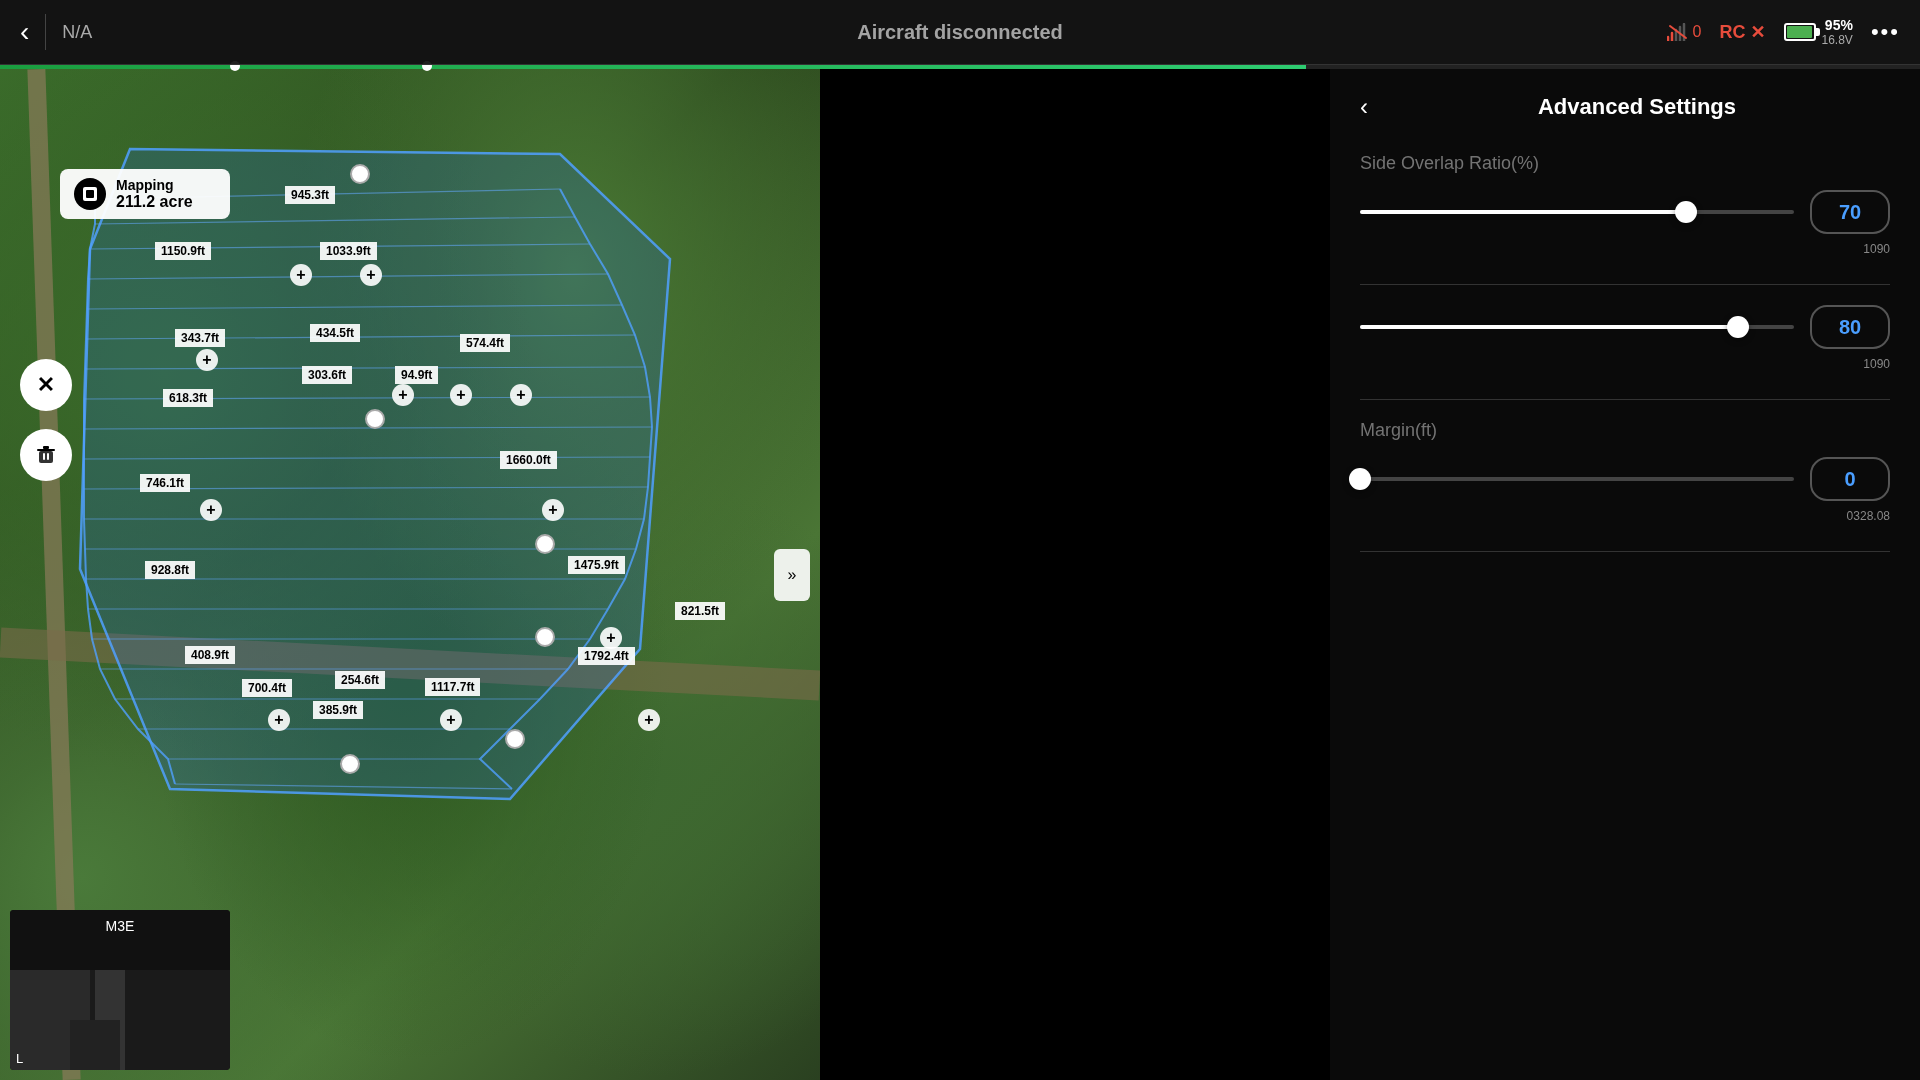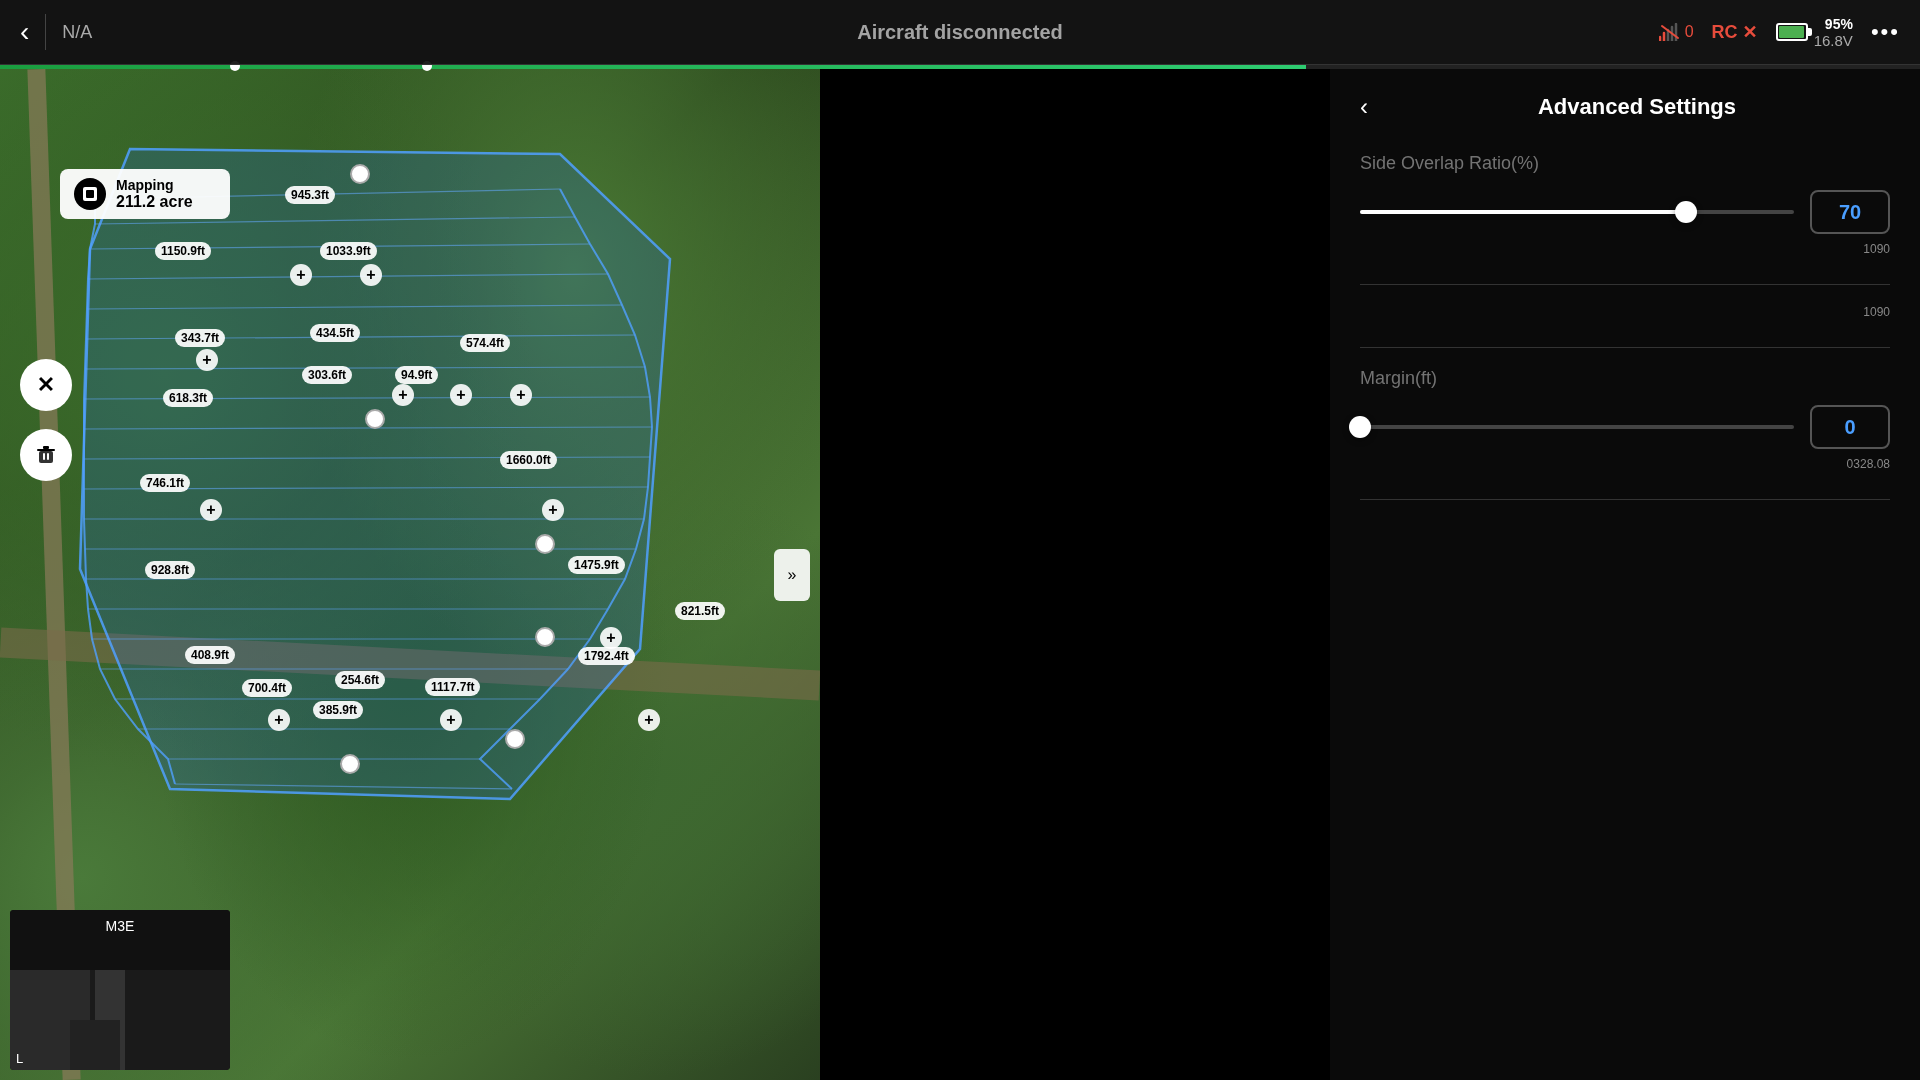--- a/index.html
+++ b/index.html
@@ -71,21 +71,21 @@
       display: flex;
       flex-direction: column;
       align-items: flex-end;
       font-size: 13px;
     }
     .battery-percent {
       font-size: 14px;
       font-weight: 600;
     }
     .battery-voltage {
-      font-size: 15px;
+      font-size: 12px;
       color: #aaa;
     }
     .battery-icon {
       width: 32px;
       height: 18px;
       border: 2px solid #fff;
       border-radius: 3px;
       position: relative;
       display: inline-block;
     }
@@ -221,21 +221,21 @@
     }
 
     
     .dist-label {
       position: absolute;
       background: rgba(255,255,255,0.92);
       color: #000;
       font-size: 12px;
       font-weight: 600;
       padding: 2px 6px;
-      border-radius: 9px;
+      border-radius: 0;
       white-space: nowrap;
     }
     .plus-marker {
       position: absolute;
       width: 22px;
       height: 22px;
       background: rgba(255,255,255,0.9);
       border-radius: 50%;
       display: flex;
       align-items: center;
@@ -415,21 +415,21 @@
       background: #fff;
       border-radius: 50%;
       box-shadow: 0 2px 6px rgba(0,0,0,0.4);
       cursor: grab;
     }
 
     .slider-value-box {
       width: 80px;
       height: 44px;
       border: 2px solid #555;
-      border-radius: 8px;
+      border-radius: 17px;
       display: flex;
       align-items: center;
       justify-content: center;
       font-size: 20px;
       font-weight: 700;
       color: #4a9eff;
       background: transparent;
       cursor: pointer;
     }
 
@@ -659,20 +659,27 @@
     </div>
     <div class="slider-range">
       <span>10</span>
       <span>90</span>
     </div>
   </div>
 
   <div class="divider"></div>
 
   <div class="slider-container">
+    <div class="slider-row">
+      <div class="slider-track">
+        <div class="slider-fill" style="width: 87%;"></div>
+        <div class="slider-thumb" style="left: 87%;"></div>
+      </div>
+      <div class="slider-value-box">80</div>
+    </div>
     <div class="slider-range">
       <span>10</span>
       <span>90</span>
     </div>
   </div>
 
   <div class="divider"></div>
 
   <div class="slider-container">
     <div class="section-label">Margin(ft)</div>

